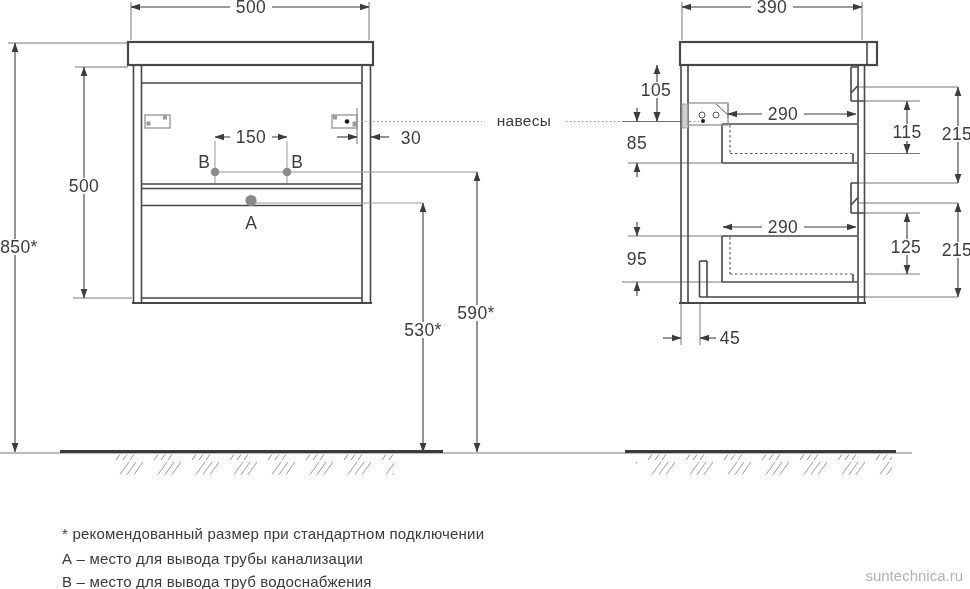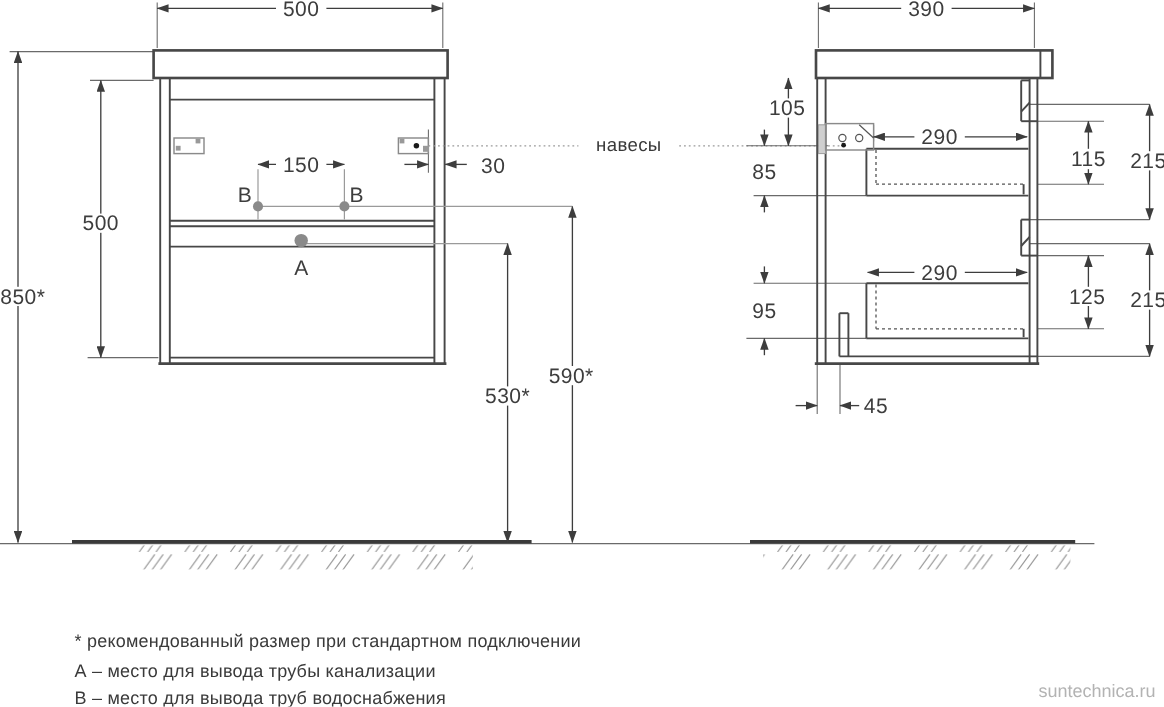--- a/index.html
+++ b/index.html
@@ -1,17 +1,17 @@
 <!DOCTYPE html>
 <html><head>
 <meta charset="utf-8">
 <style>
   html,body{margin:0;padding:0;background:#fff;}
   .page{position:relative;width:970px;height:589px;background:#fff;overflow:hidden;
-        font-family:"Liberation Sans",sans-serif;}
+        font-family:"Liberation Sans",sans-serif;border-radius:23px;}
   svg{position:absolute;left:0;top:0;}
   .dim{font-family:"Liberation Sans",sans-serif;font-size:17.5px;fill:#3d3d3d;letter-spacing:.4px;}
   .pt{font-family:"Liberation Sans",sans-serif;font-size:17.5px;fill:#3d3d3d;}
   .callout{font-family:"Liberation Sans",sans-serif;font-size:15.5px;fill:#3a3a3a;letter-spacing:.3px;}
   .note{font-family:"Liberation Sans",sans-serif;font-size:15px;fill:#3a3a3a;letter-spacing:.2px;}
   .wm{font-family:"Liberation Sans",sans-serif;font-size:15px;fill:#b3b3b3;}
   .ln{stroke:#474747;stroke-width:1.6;fill:none;}
   .thick{stroke:#474747;stroke-width:2.2;fill:none;}
   .dimln{stroke:#3d3d3d;stroke-width:1.1;fill:none;}
   .ext{stroke:#6a6a6a;stroke-width:.9;fill:none;}

